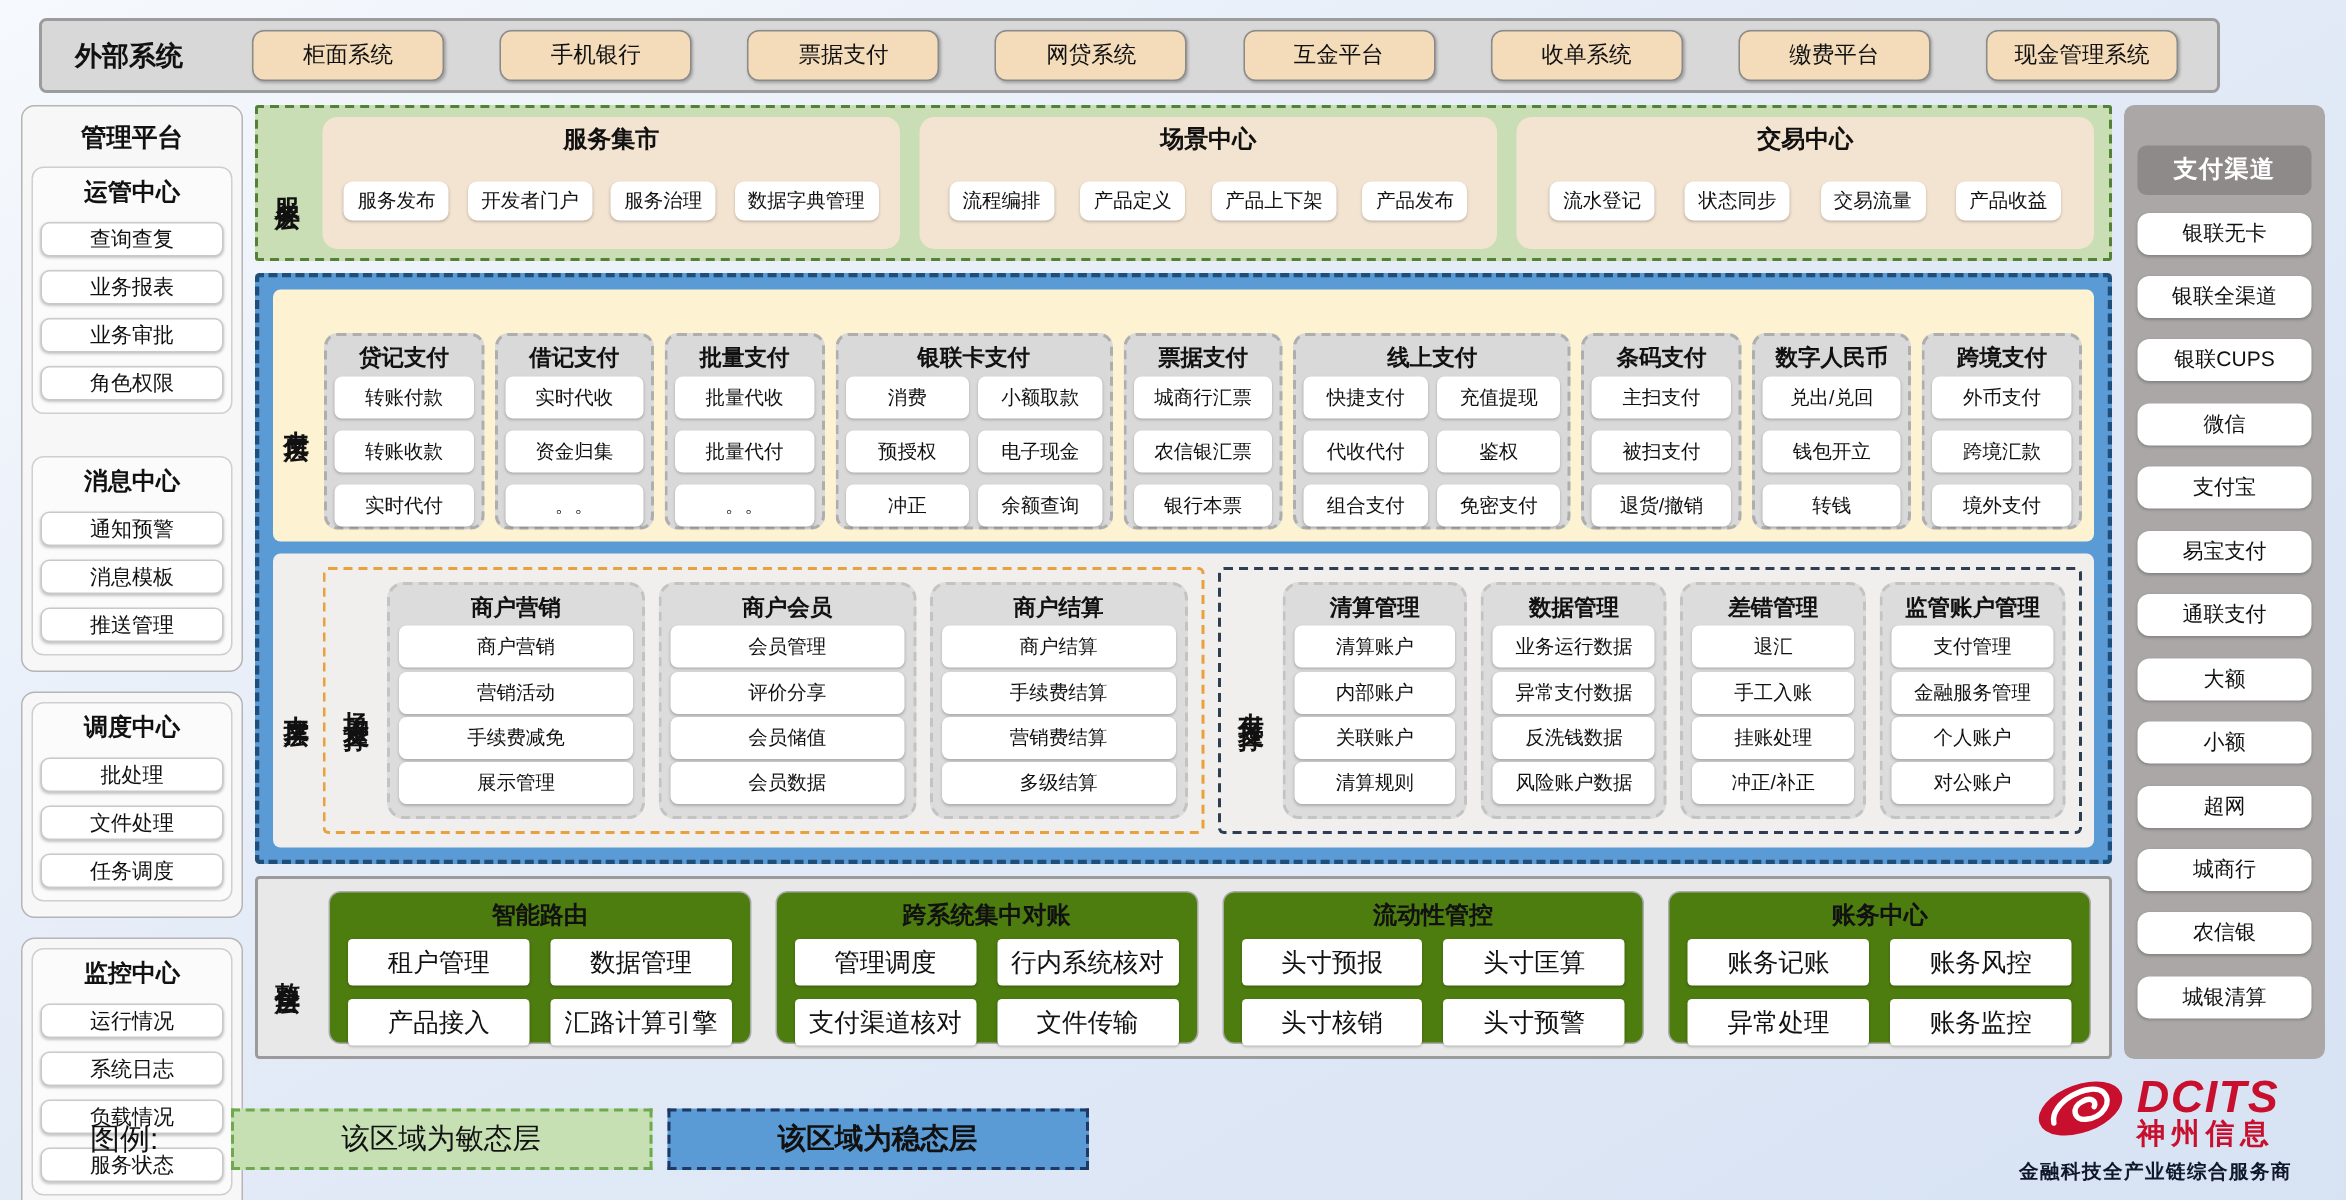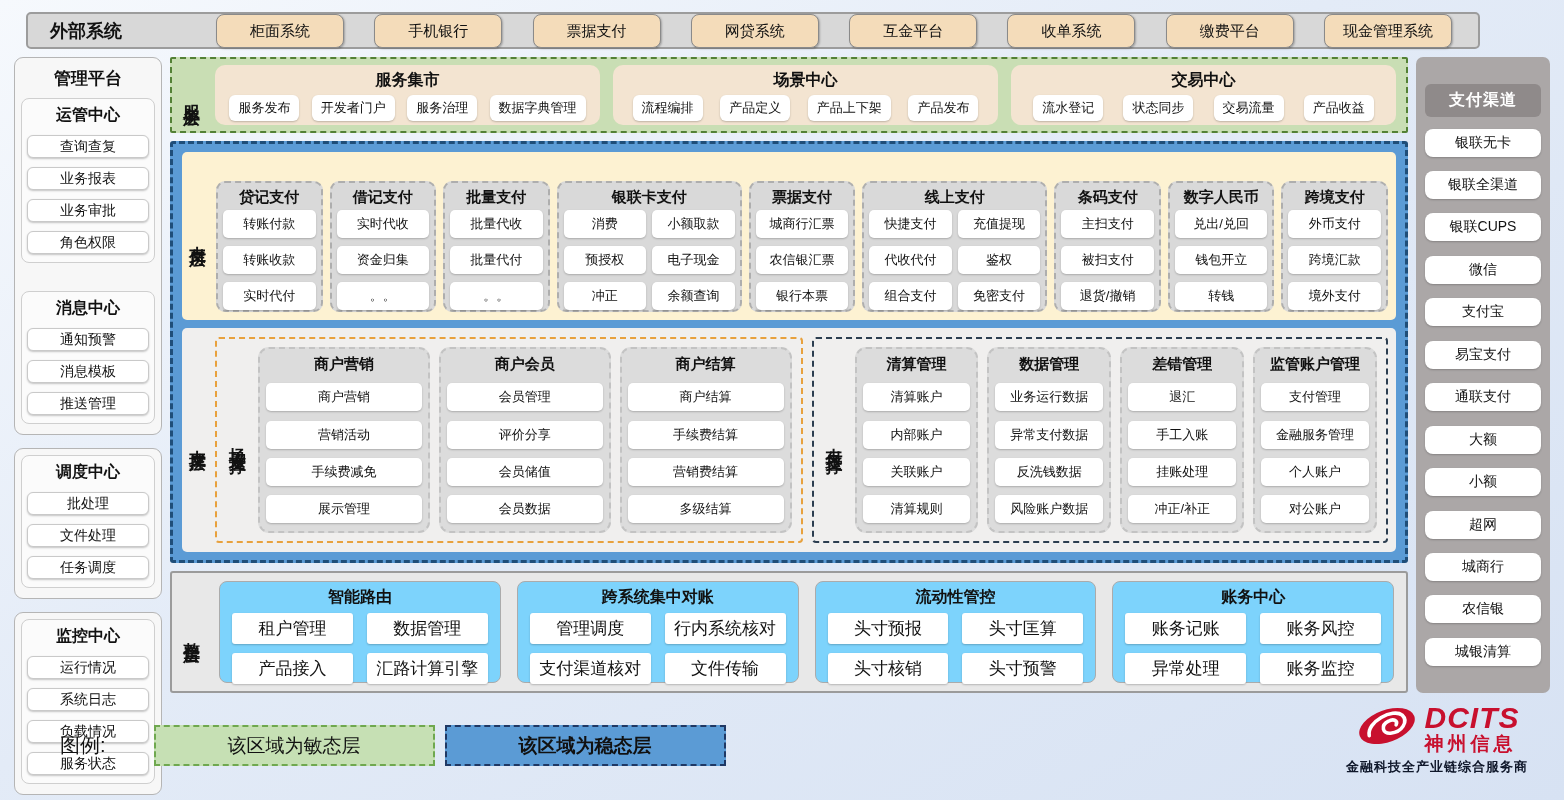--- a/index.html
+++ b/index.html
@@ -7,23 +7,23 @@
   body {
     font-family: "Liberation Sans", "DejaVu Sans", sans-serif;
     background: linear-gradient(150deg, #f6f9fd 0%, #e3ebf7 45%, #d7e2f3 100%);
     color:#111;
     overflow:hidden;
   }
   .page { position:relative; width:1564px; height:800px; padding:12px 14px 0 14px; }
 
   
   .top-bar {
-    margin-left:12px; width:1454px; height:37px;
+    margin-left:12px; width:1454px; height:50px;
     background:#d8d8d8; border:2px solid #9c9c9c; border-radius:5px;
-    display:flex; align-items:center; padding:0 26px 0 22px;gap:48px;
+    display:flex; align-items:center; padding:0 26px 0 22px;
   }
   .top-label { font-size:18px; font-weight:bold; margin-right:46px; white-space:nowrap; }
   .top-buttons { flex:1; display:flex; justify-content:space-between; align-items:center; }
   .tan-btn {
     width:128px; height:34px; line-height:32px; text-align:center;
     background:#f4dcba; border:1px solid #8a8a8a; border-radius:8px;
     font-size:15px; box-shadow:1px 1px 2px rgba(0,0,0,.25); cursor:default; white-space:nowrap;
   }
 
   
@@ -48,21 +48,21 @@
   
   .center-col { flex:1; display:flex; flex-direction:column; }
   .v-label {
     writing-mode:vertical-lr; text-orientation:upright;
     font-weight:bold; font-size:17px; letter-spacing:3px;
     display:flex; align-items:center; justify-content:center; white-space:nowrap;
   }
 
   
   .service-layer {
-    height:76px; background:#c9deb4; border:2px dashed #538135; border-radius:2px;
+    height:104px; background:#c9deb4; border:2px dashed #538135; border-radius:2px;
     display:flex; align-items:stretch; gap:12px; padding:6px 10px 6px 8px;
   }
   .service-panel { flex:1; background:#f3e4d1; border-radius:10px; padding:4px 8px 6px; display:flex; flex-direction:column; }
   .panel-title { text-align:center; font-weight:bold; font-size:16px; margin:1px 0 4px; }
   .service-items { flex:1; display:flex; align-items:center; justify-content:space-evenly; gap:6px; }
   .service-btn { font-size:13px; padding:4px 9px; border-radius:6px; border:none; }
 
   
   .blue-wrap {
     margin-top:8px; background:#5b9bd5; border:3px dashed #1f4e79; border-radius:3px;
@@ -96,21 +96,21 @@
     padding:6px 6px 8px; display:flex; flex-direction:column; justify-content:space-between;
   }
   .sup-title { text-align:center; font-weight:bold; font-size:15px; white-space:nowrap; }
   .sup-btn { font-size:13px; padding:5px 2px; border-radius:5px; border:none; }
 
   
   .integration-layer {
     margin-top:8px; height:122px; background:#e8e8e8; border:2px solid #9b9b9b; border-radius:3px;
     display:flex; gap:16px; padding:8px 12px 8px 8px;
   }
-  .int-panel { flex:1; background:#7dd3fc; border:1px solid #ababab; border-radius:8px; padding:3px 12px 20px; display:flex; flex-direction:column; }
+  .int-panel { flex:1; background:#4d7c0f; border:1px solid #ababab; border-radius:8px; padding:3px 12px 20px; display:flex; flex-direction:column; }
   .int-title { text-align:center; font-weight:bold; font-size:16px; margin:2px 0 5px; }
   .int-grid { flex:1; display:grid; grid-template-columns:1fr 1fr; gap:9px 14px; }
   .int-btn { font-size:17px; padding:4px 2px; border-radius:3px; border:none; display:flex; align-items:center; justify-content:center; }
 
   
   .right-col {
     width:134px; background:#aba7a7; border-radius:7px;
     display:flex; flex-direction:column; gap:11.5px; padding:27px 9px;
   }
   .chan-header {

